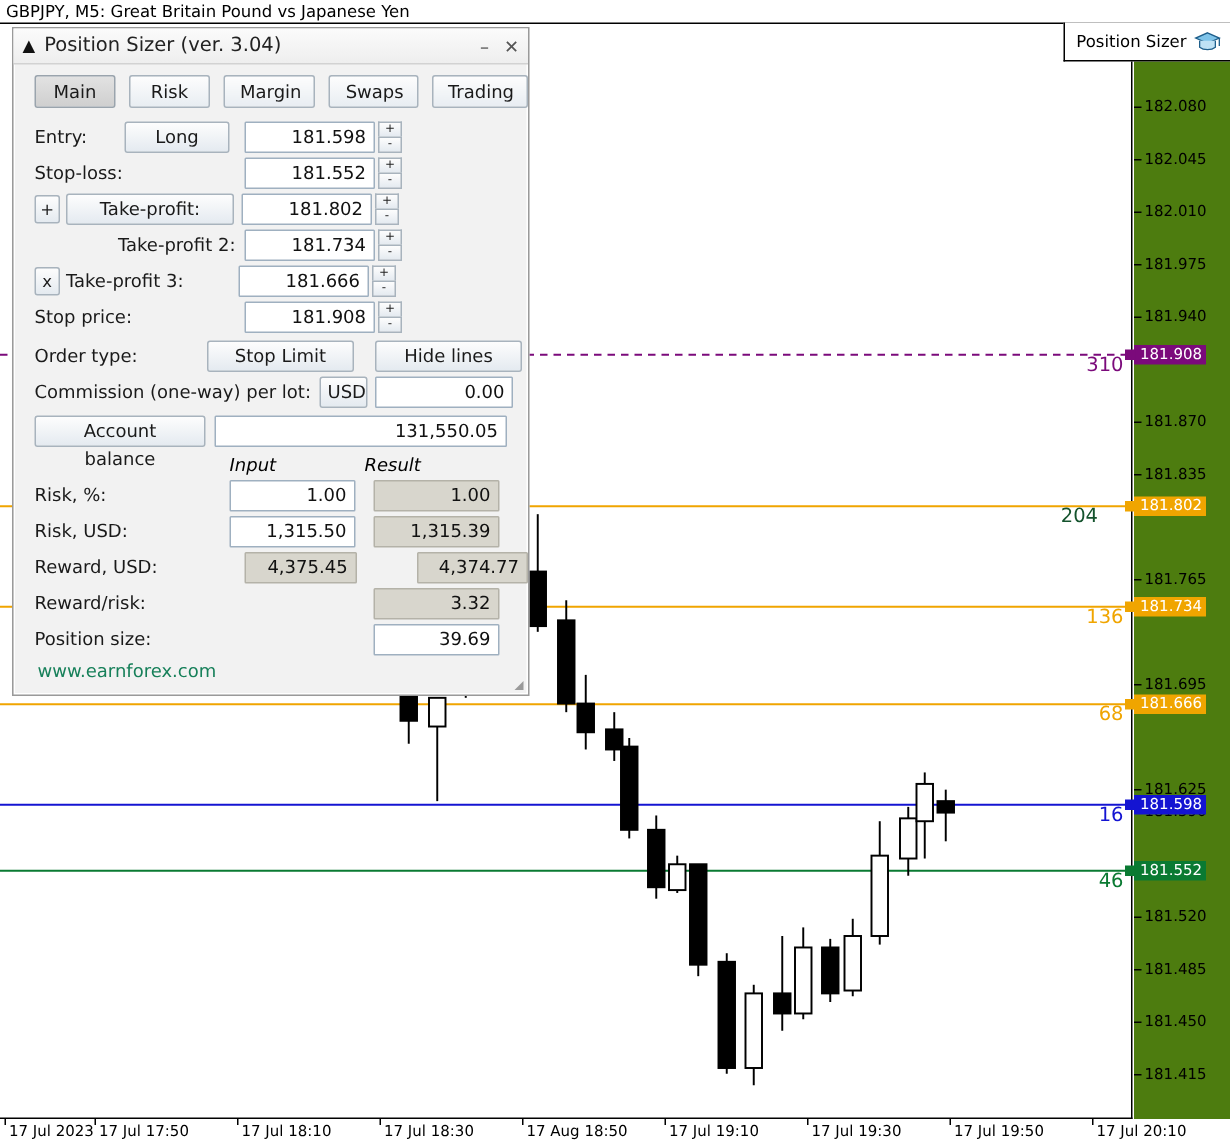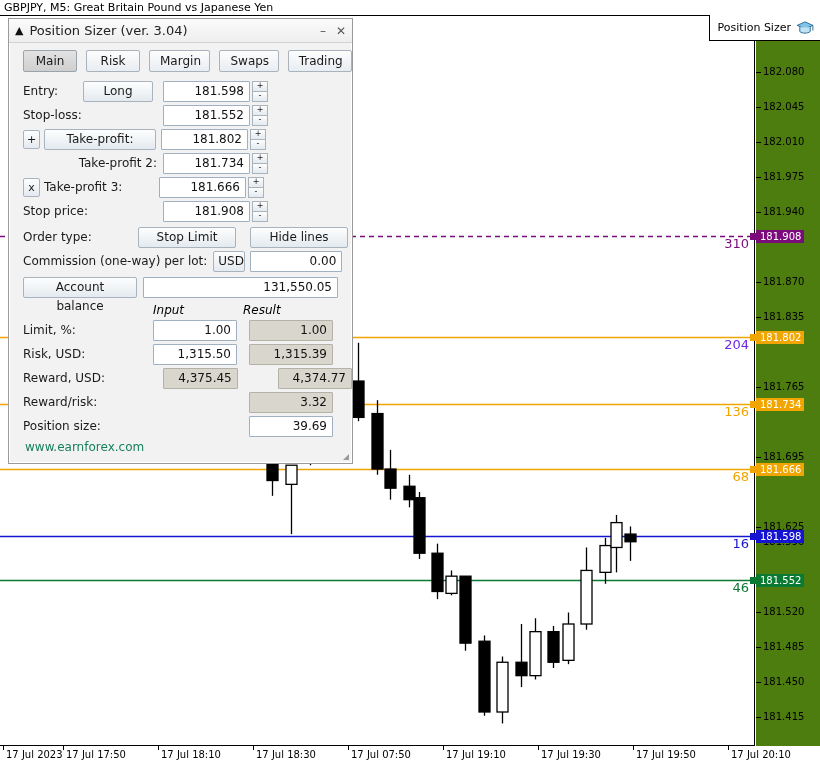--- a/index.html
+++ b/index.html
@@ -260,21 +260,21 @@
         <g>
           <line x1="616.5" y1="498.9565217391482" x2="616.5" y2="556.3478260869506" stroke="#000" stroke-width="1.3"></line>
           <rect x="611" y="506.6086956521975" width="11" height="24.869565217362947" fill="#ffffff" stroke="#000" stroke-width="1.3"></rect>
         </g>
         <g>
           <line x1="630.5" y1="510.43478260870864" x2="630.5" y2="544.8695652173901" stroke="#000" stroke-width="1.3"></line>
           <rect x="625" y="518.086956521758" width="11" height="7.652173913022239" fill="#000000" stroke="#000" stroke-width="1.3"></rect>
         </g>
       </svg>
   <div class="pip-label" style="color: rgb(123, 10, 123); right: 5px; top: 221px;">310</div>
-      <div class="pip-label" style="color: #6d28d9; right: 5px; top: 322px;">204</div>
+      <div class="pip-label" style="color: #14532d; right: 22px; top: 322px;">204</div>
       <div class="pip-label" style="color: rgb(240, 165, 0); right: 5px; top: 389px;">136</div>
       <div class="pip-label" style="color: rgb(240, 165, 0); right: 5px; top: 454px;">68</div>
       <div class="pip-label" style="color: rgb(20, 20, 210); right: 5px; top: 521px;">16</div>
       <div class="pip-label" style="color: rgb(10, 122, 50); right: 5px; top: 565px;">46</div>
     </div>
 
   <div id="price-scale">
       <div class="price-tick" style="top: 15px;"><span class="dash"></span><span>182.115</span></div>
       <div class="price-tick" style="top: 50px;"><span class="dash"></span><span>182.080</span></div>
       <div class="price-tick" style="top: 85px;"><span class="dash"></span><span>182.045</span></div>
@@ -308,21 +308,21 @@
   <div id="time-scale">
       <div class="time-tick-mark" style="left: 3px;"></div>
       <div class="time-tick" style="left: 6px;">17 Jul 2023</div>
       <div class="time-tick-mark" style="left: 63px;"></div>
       <div class="time-tick" style="left: 66px;">17 Jul 17:50</div>
       <div class="time-tick-mark" style="left: 158px;"></div>
       <div class="time-tick" style="left: 161px;">17 Jul 18:10</div>
       <div class="time-tick-mark" style="left: 253px;"></div>
       <div class="time-tick" style="left: 256px;">17 Jul 18:30</div>
       <div class="time-tick-mark" style="left: 348px;"></div>
-      <div class="time-tick" style="left: 351px;">17 Jul 07:50</div>
+      <div class="time-tick" style="left: 351px;">17 Aug 18:50</div>
       <div class="time-tick-mark" style="left: 443px;"></div>
       <div class="time-tick" style="left: 446px;">17 Jul 19:10</div>
       <div class="time-tick-mark" style="left: 538px;"></div>
       <div class="time-tick" style="left: 541px;">17 Jul 19:30</div>
       <div class="time-tick-mark" style="left: 633px;"></div>
       <div class="time-tick" style="left: 636px;">17 Jul 19:50</div>
       <div class="time-tick-mark" style="left: 728px;"></div>
       <div class="time-tick" style="left: 731px;">17 Jul 20:10</div>
     </div>
 
@@ -420,21 +420,21 @@
     </div>
 
     <div id="colhdr">
       <span style="width:130px;"></span>
       <span style="width:90px;">Input</span>
       <span>Result</span>
     </div>
 
     <div id="result-rows">
         <div class="row" style="margin-top: 2px;">
-          <span class="lbl" style="width: 130px;">Limit, %:</span>
+          <span class="lbl" style="width: 130px;">Risk, %:</span>
           <span class="inp" style="width: 84px;">1.00</span>
           <span class="inp ro" style="width: 84px; margin-left: 12px;">1.00</span>
         </div>
         <div class="row" style="margin-top: 2px;">
           <span class="lbl" style="width: 130px;">Risk, USD:</span>
           <span class="inp" style="width: 84px;">1,315.50</span>
           <span class="inp ro" style="width: 84px; margin-left: 12px;">1,315.39</span>
         </div>
         <div class="row" style="margin-top: 2px; gap: 28px;">
           <span class="lbl" style="width: 130px;">Reward, USD:</span>

